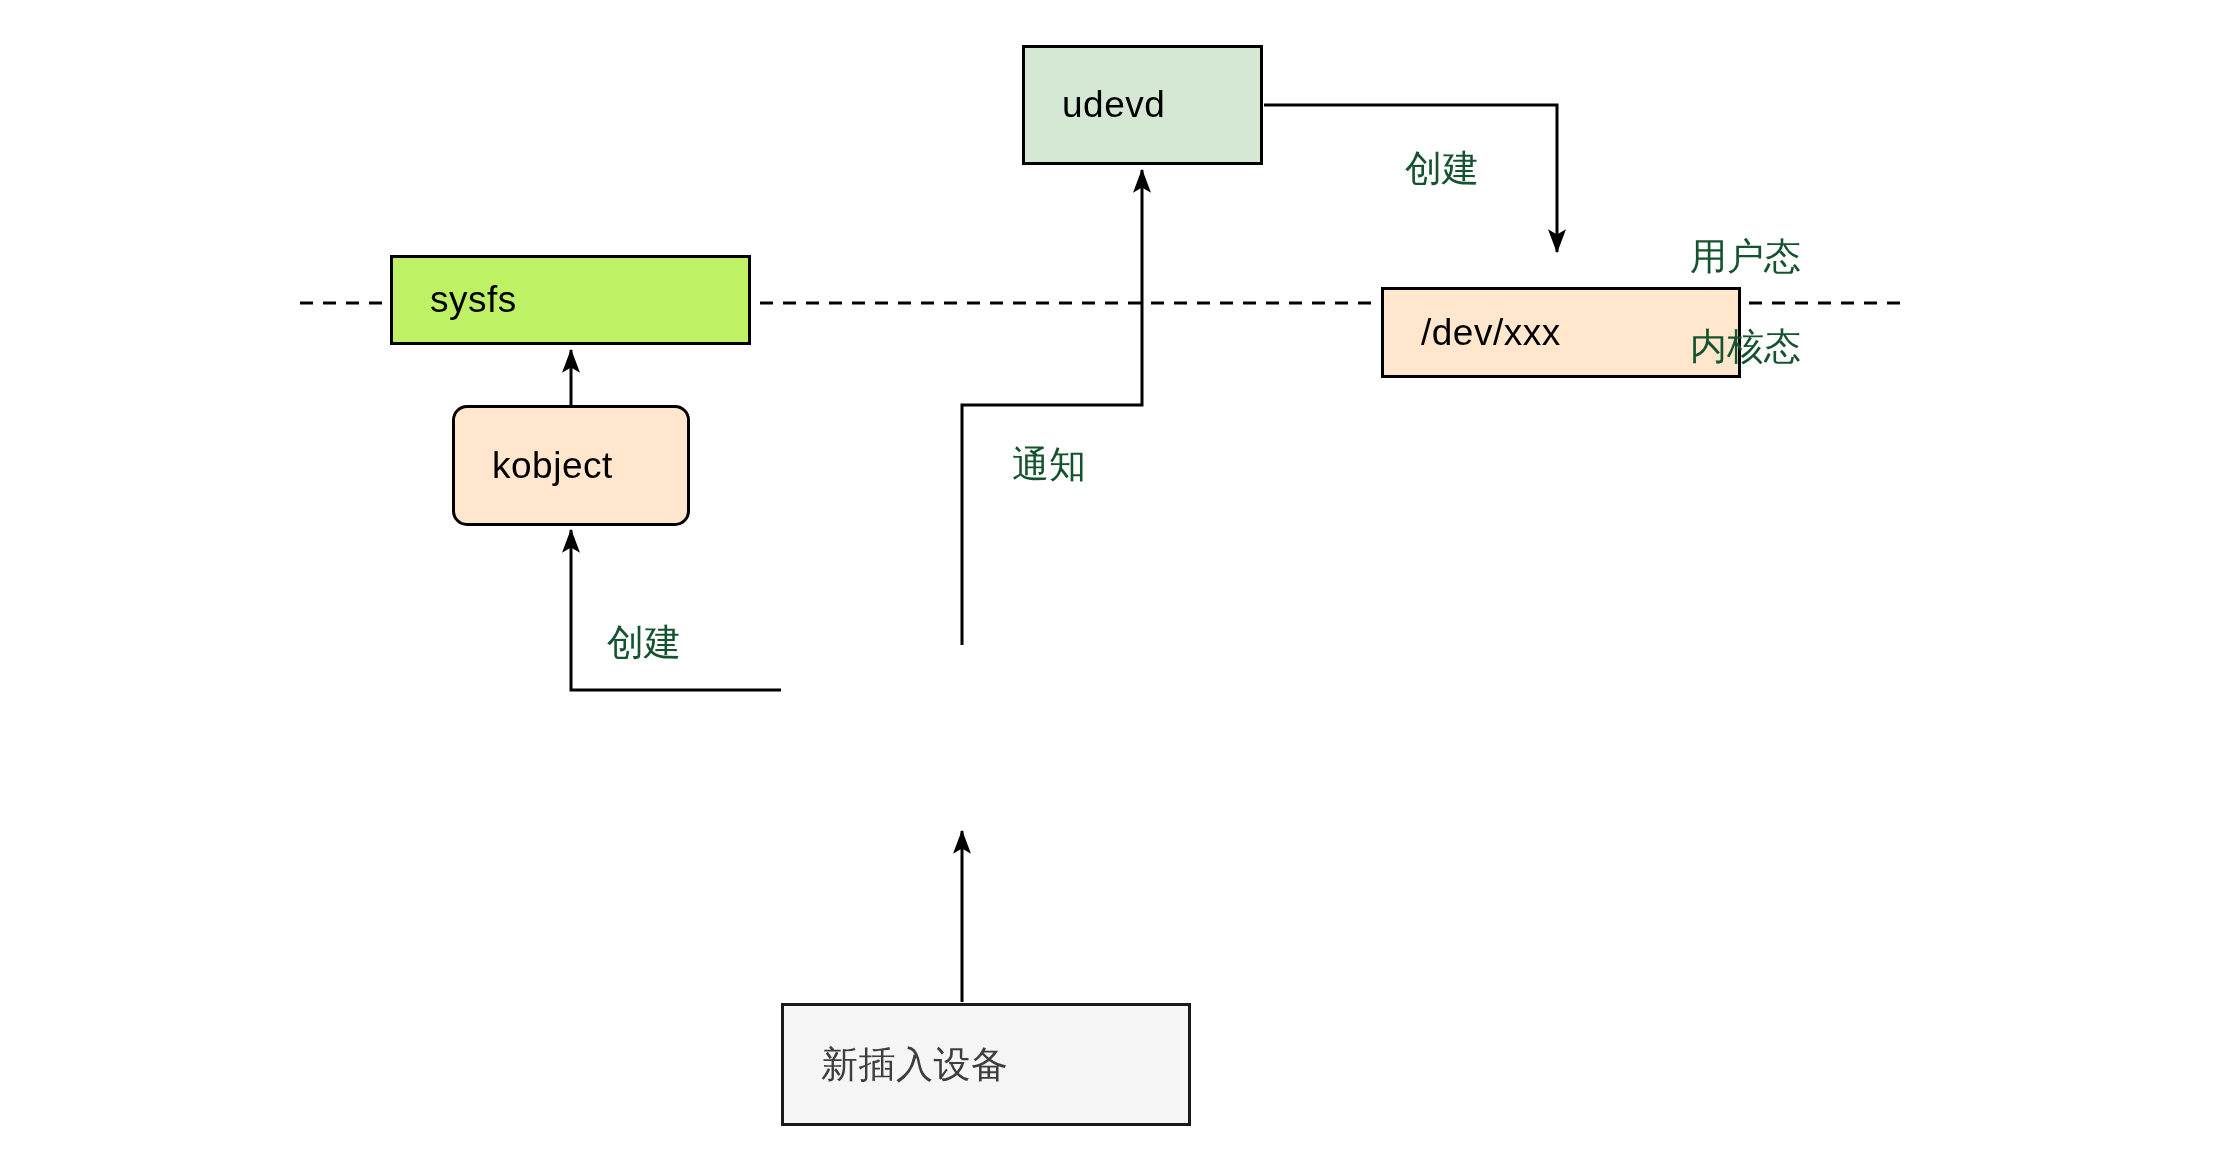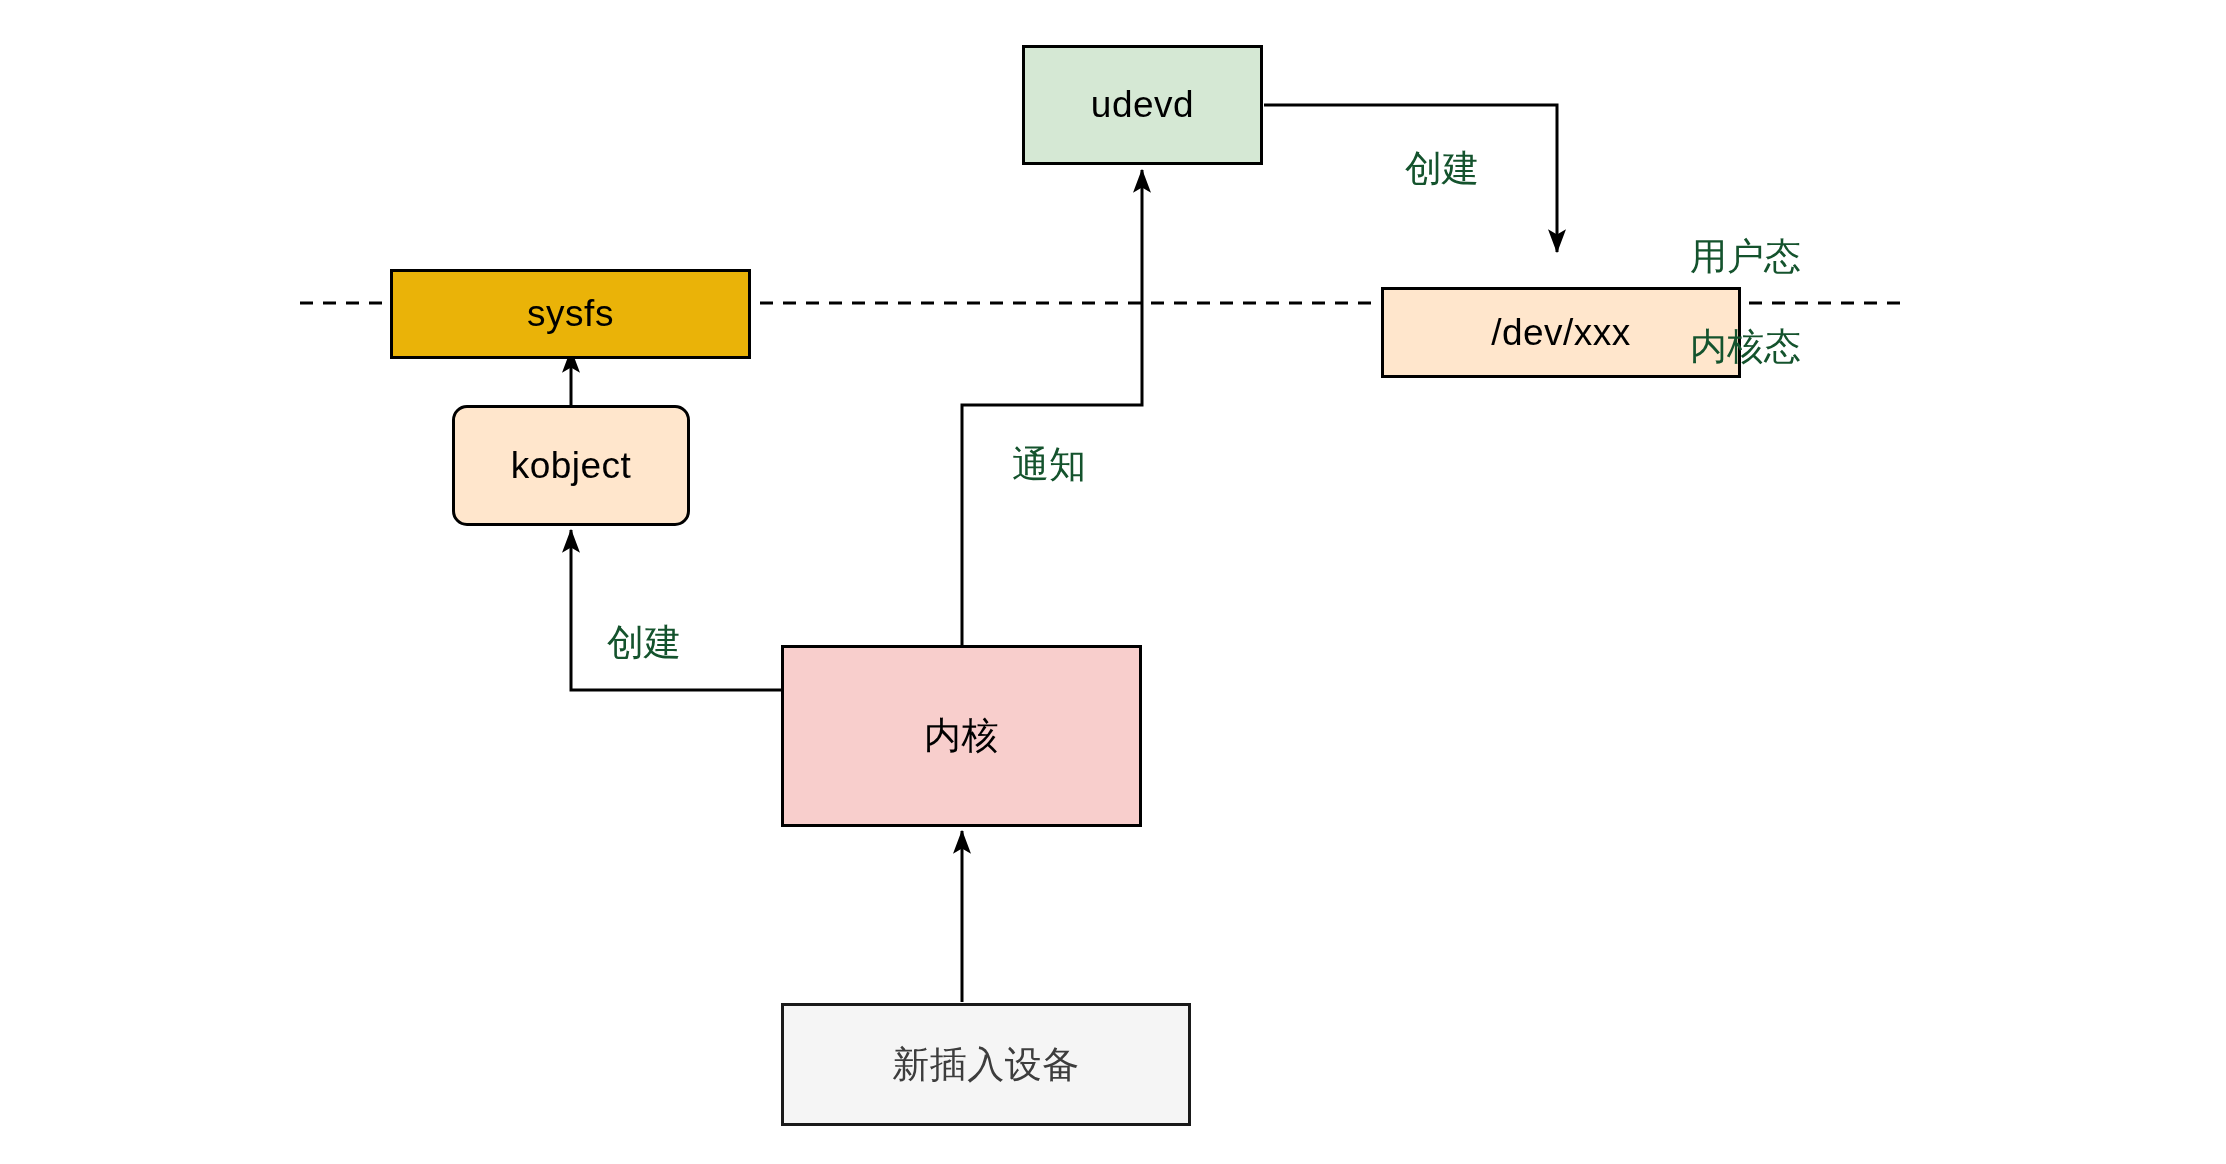--- a/index.html
+++ b/index.html
@@ -20,24 +20,25 @@
     left: 0; top: 0;
     width: 2226px;
     height: 1164px;
   }
   .node {
     position: absolute;
     box-sizing: border-box;
     border: 3px solid #000000;
     display: flex;
     align-items: center;
-    justify-content: center;
+    justify-content: flex-start;
     font-size: 37px;
     color: #000000;
     letter-spacing: 0.5px;
+    padding-left: 37px;
   }
   .node-udevd      { left:1022px; top:45px;   width:241px; height:120px; }
   .node-sysfs      { left:390px;  top:255px;  width:361px; height:90px;  }
   .node-devxxx     { left:1381px; top:255px;  width:360px; height:91px;margin-top:32px;  }
   .node-kobject    { left:452px;  top:405px;  width:238px; height:121px; }
   .node-kernel     { left:781px;  top:645px;  width:361px; height:182px; }
   .node-newdevice  { left:781px;  top:1003px; width:410px; height:123px;
                      border-color:#1a1a1a; color:#3d3d3d; }
   .edge-label, .zone-label {
     position: absolute;
@@ -75,35 +76,32 @@
 
     <path d="M962,645 L962,405 L1142,405 L1142,170" stroke="#000000" stroke-width="3" fill="none" marker-end="url(#arrow)"></path>
 
     <path d="M1264,105 L1557,105 L1557,252" stroke="#000000" stroke-width="3" fill="none" marker-end="url(#arrow)"></path>
   </svg>
 
   <div class="node node-udevd" style="background-color: rgb(213, 232, 212);">
     <span>udevd</span>
   </div>
 
-  <div class="node node-sysfs" style="background-color: #eab308; margin-top: 14px;">
+  <div class="node node-sysfs" style="background-color: #bef264;">
     <span>sysfs</span>
   </div>
 
   <div class="node node-devxxx" style="background-color: rgb(255, 230, 204);">
     <span>/dev/xxx</span>
   </div>
 
   <div class="node node-kobject" style="background-color: rgb(255, 230, 204); border-radius: 15px;">
     <span>kobject</span>
   </div>
 
-  <div class="node node-kernel" style="background-color: rgb(248, 206, 204);">
-    <span>内核</span>
-  </div>
 
   <div class="node node-newdevice" style="background-color: rgb(245, 245, 245);">
     <span>新插入设备</span>
   </div>
 
   <div class="edge-label label-create-top">创建</div>
 
   <div class="edge-label label-notify">通知</div>
 
   <div class="edge-label label-create-left">创建</div>

